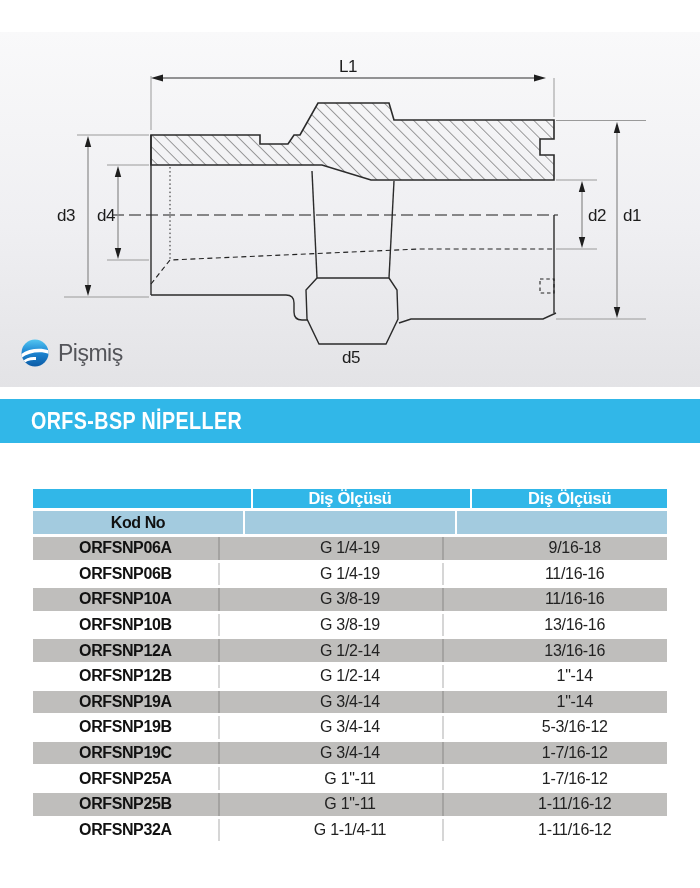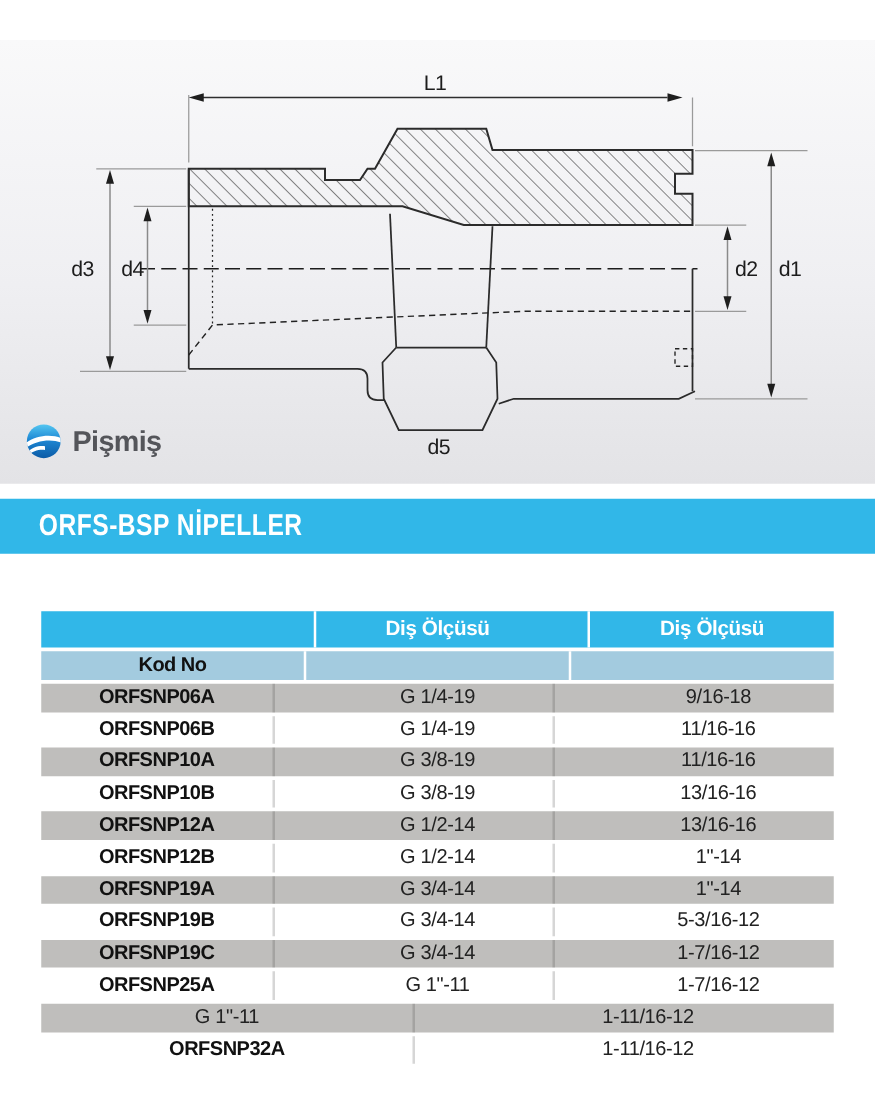--- a/index.html
+++ b/index.html
@@ -2,30 +2,30 @@
 <html style="--accent: #31b7e8; --rowblue: #a3cbdf; --rowgray: #bfbebc;"><head>
 <meta charset="utf-8">
 <style>
   html,body{margin:0;padding:0;background:#fff;}
   .page{position:relative;width:700px;height:888px;background:#ffffff;overflow:hidden;
         font-family:"Liberation Sans",sans-serif;}
   
   .drawing-section{position:absolute;left:0;top:0;width:700px;height:355px;
     background:linear-gradient(180deg,#f9f9fa 0%,#efeff2 55%,#e3e3e6 100%);margin-top:32px;}
   .logo{position:absolute;left:20px;top:306px;display:flex;align-items:center;}
-  .logo-text{margin-left:8px;font-size:23px;font-weight:bold;color:#54555a;letter-spacing:-0.5px;text-align:right;}
+  .logo-text{margin-left:8px;font-size:23px;font-weight:normal;color:#54555a;letter-spacing:-0.5px;text-align:right;}
   
   .title-band{position:absolute;left:0;top:399px;width:700px;height:44px;
     background:var(--accent,#31b7e8);display:flex;}
   .title-band h1{margin:0 0 0 31px;font-size:24px;line-height:44px;color:#ffffff;
     letter-spacing:0.5px;transform:scaleX(0.82);transform-origin:left center;white-space:nowrap;}
   
   .table-wrap{position:absolute;left:33px;top:489px;width:634px;font-size:16px;color:#222;}
   .trow{display:flex;height:22.6px;margin-top:3px;background:#fff;}
-  .trow.head{height:29px;margin-top:0;background:var(--accent,#31b7e8);color:#fff;font-weight:bold;gap:23px;}
+  .trow.head{height:19px;margin-top:0;background:var(--accent,#31b7e8);color:#fff;font-weight:bold;gap:23px;}
   .trow.subhead{height:23px;background:var(--rowblue,#a3cbdf);font-weight:bold;color:#1d1d1d;}
   .trow.gray{background:var(--rowgray,#bfbebc);}
   .tcell{flex:1;display:flex;align-items:center;justify-content:center;
     letter-spacing:-0.3px;overflow:hidden;}
   .trow.head .tcell+.tcell, .trow.subhead .tcell+.tcell{border-left:2px solid #ffffff;}
   .trow.data .tcell+.tcell{border-left:2px solid rgba(70,70,70,0.22);padding-left:38px;}
   .tcell.code{font-weight:bold;letter-spacing:-0.4px;color:#111;}
   .trow.head .tcell{font-size:16.5px;}
   svg text{font-family:"Liberation Sans",sans-serif;}
 </style>
@@ -190,23 +190,25 @@
           <div class="tcell code">ORFSNP19C</div>
           <div class="tcell">G 3/4-14</div>
           <div class="tcell">1-7/16-12</div>
         </div>
         <div class="trow data">
           <div class="tcell code">ORFSNP25A</div>
           <div class="tcell">G 1"-11</div>
           <div class="tcell">1-7/16-12</div>
         </div>
         <div class="trow data gray">
+          <div class="tcell code">ORFSNP25B</div>
           <div class="tcell">G 1"-11</div>
           <div class="tcell">1-11/16-12</div>
         </div>
         <div class="trow data">
           <div class="tcell code">ORFSNP32A</div>
+          <div class="tcell">G 1-1/4-11</div>
           <div class="tcell">1-11/16-12</div>
         </div>
       </div>
   </div>
 
 </div>
 
 </body></html>

